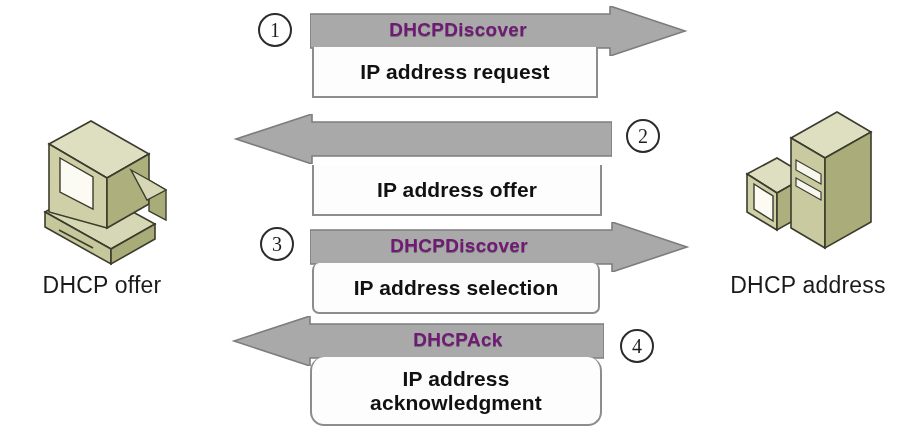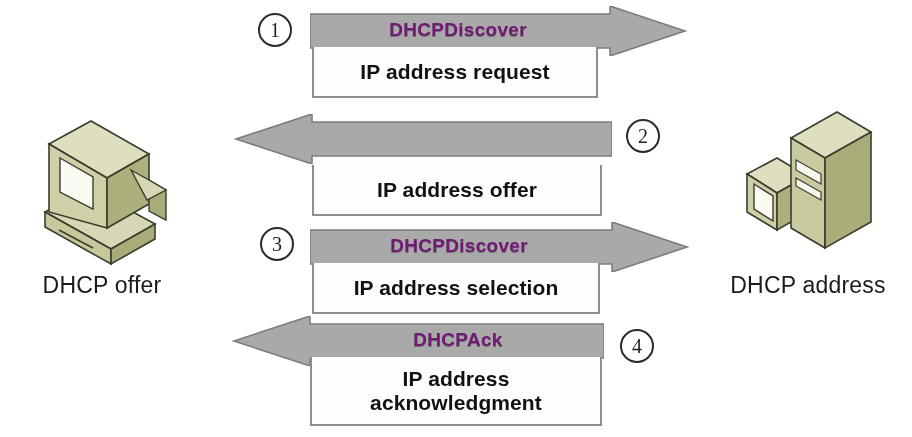--- a/index.html
+++ b/index.html
@@ -168,31 +168,31 @@
       <span class="msg-box-text">IP address offer</span>
     </div>
   </div>
   <div class="step-badge" style="left:626px; top:119px;">2</div>
 
   <div class="message" id="msg-3" style="left:310px; top:222px; width:382px; height:96px;">
     <svg class="msg-arrow" width="382" height="50" viewBox="0 0 382 50">
       <polygon points="0,8 302,8 302,0 377,25 302,50 302,42 0,42" fill="#a9a9a9" stroke="#7d7d7d" stroke-width="1.6" stroke-linejoin="miter"></polygon>
     </svg>
     <div class="msg-title" style="left:0; top:13px; width:298px;">DHCPDiscover</div>
-    <div class="msg-box" style="left:2px; top:41px; width:288px; height:51px;">
+    <div class="msg-box" style="left:2px; top:41px; width:288px; height:51px;border-radius:7px;">
       <span class="msg-box-text">IP address selection</span>
     </div>
   </div>
   <div class="step-badge" style="left:260px; top:227px;">3</div>
 
   <div class="message" id="msg-4" style="left:228px; top:316px; width:376px; height:112px;">
     <svg class="msg-arrow" width="376" height="50" viewBox="0 0 376 50">
       <polygon points="376,8 82,8 82,0 6,25 82,50 82,42 376,42" fill="#a9a9a9" stroke="#7d7d7d" stroke-width="1.6" stroke-linejoin="miter"></polygon>
     </svg>
     <div class="msg-title" style="left:84px; top:13px; width:292px;">DHCPAck</div>
-    <div class="msg-box" style="left:82px; top:41px; width:292px; height:69px;">
+    <div class="msg-box" style="left:82px; top:41px; width:292px; height:69px;border-radius:14px;">
       <span class="msg-box-text">IP address
 acknowledgment</span>
     </div>
   </div>
   <div class="step-badge" style="left:620px; top:329px;">4</div>
 
 </div>
 
 </body></html>

